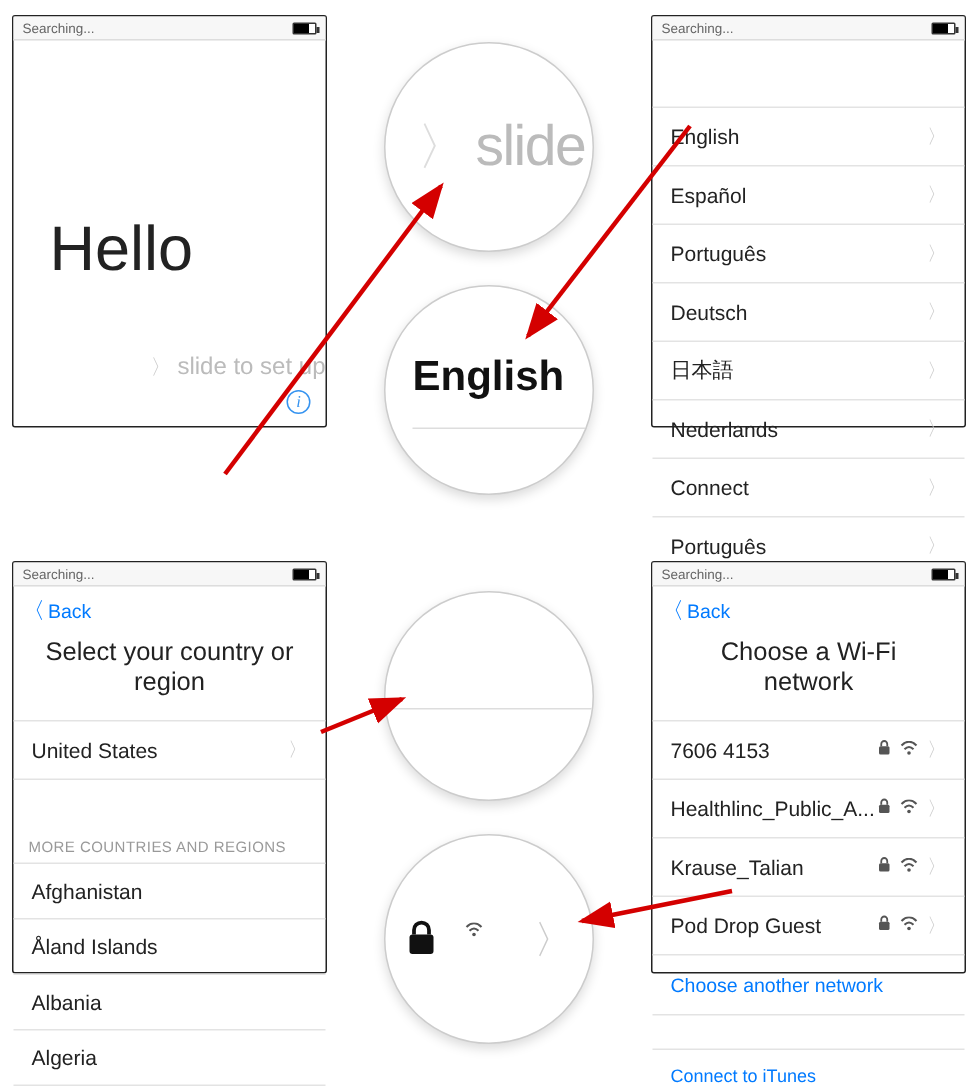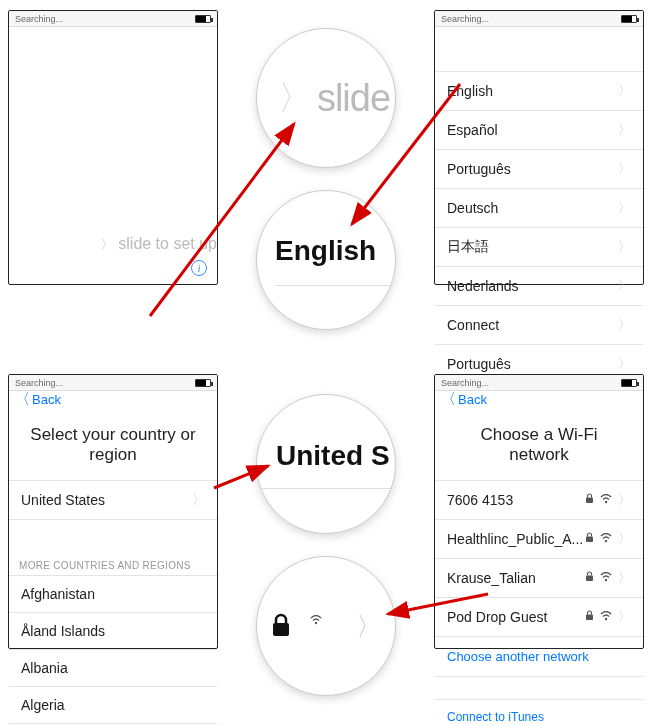--- a/index.html
+++ b/index.html
@@ -32,21 +32,21 @@
     color: #666;
   }
   .batt {
     width: 16px; height: 8px; border: 1px solid #333; border-radius: 1px; position: relative;
     background: linear-gradient(to right, #000 70%, #fff 70%);
   }
   .batt::after { content:""; position:absolute; right:-3px; top:2px; width:2px; height:4px; background:#333;}
   .navbar {
     height: 24px;
     display: flex;
-    align-items: flex-start;
+    align-items: flex-end;
     padding: 0 6px;
     font-size: 13px;
     color: #007aff;
   }
   .navbar .chev { font-size: 15px; margin-right: 2px; line-height: 1;}
   .hello {
     font-size: 42px;
     font-weight: 300;
     color: #222;
     padding-left: 24px;
@@ -142,20 +142,21 @@
   }
 </style>
 </head>
 <body>
 
 <div class="phone" style="top:10px; left:8px;">
   <div class="statusbar">
     <span>Searching...</span>
     <span class="batt"></span>
   </div>
+  <div class="hello">Hello</div>
   <div class="slider">
     <span class="sch">〉</span><span>slide to set up</span>
   </div>
   <div class="info-icon">i</div>
 </div>
 
 <div class="bubble" style="top:28px; left:256px;">
   <div class="bub-slide">
     <span class="bch">〉</span>
     <span>slide</span>
@@ -235,21 +236,20 @@
   <div class="row">
       <span>Albania</span>
     </div>
   <div class="row">
       <span>Algeria</span>
     </div>
 </div>
 
 <div class="bubble" style="top:394px; left:256px;">
   <div class="bub-us">
-      <div>United S</div>
       <div class="ln"></div>
     </div>
 </div>
 
 <div class="bubble" style="top:556px; left:256px;">
   <div class="bub-icons">
     <svg width="22" height="26" viewBox="0 0 22 26">
         <path d="M6 10V7a5 5 0 0 1 10 0v3" fill="none" stroke="#111" stroke-width="2.5"></path>
         <rect x="3" y="10" width="16" height="13" rx="2" fill="#111"></rect>
       </svg>

